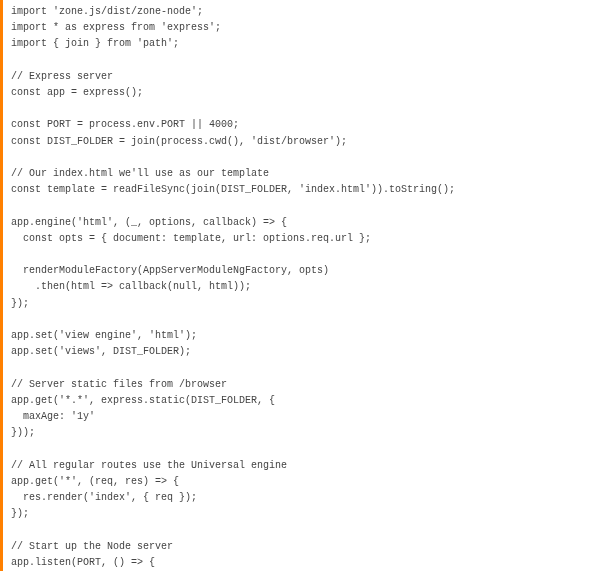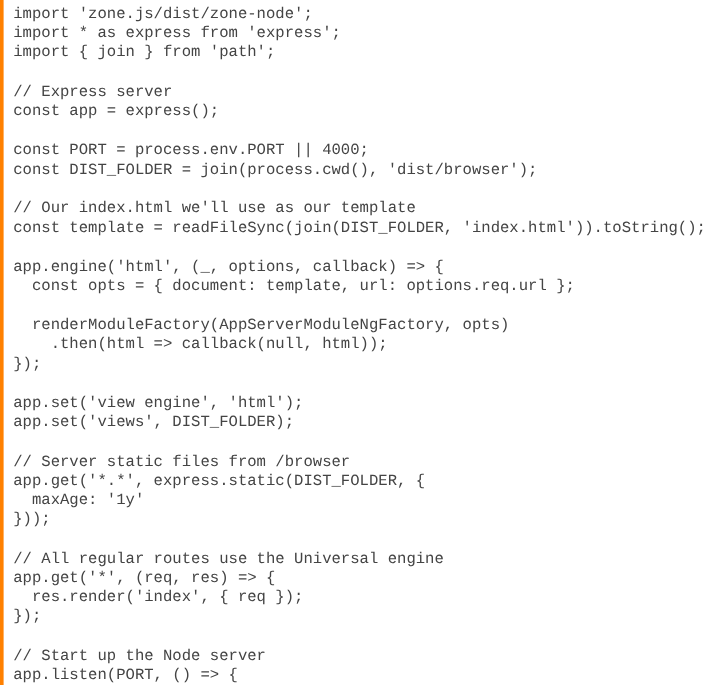--- a/index.html
+++ b/index.html
@@ -7,21 +7,21 @@
     padding: 0;
     background: #ffffff;
   }
   .code-block {
     box-sizing: border-box;
     width: 602px;
     height: 571px;
     border-left: 3px solid #ff8000;
     padding: 4px 6px 4px 8px;
     font-family: "Courier New", Courier, monospace;
-    font-size: 13px;
+    font-size: 10px;
     line-height: 16.2px;
     color: #444444;
     white-space: pre;
     overflow: hidden;
   }
   .code-line {
     white-space: pre;
   }
 </style>
 </head>

